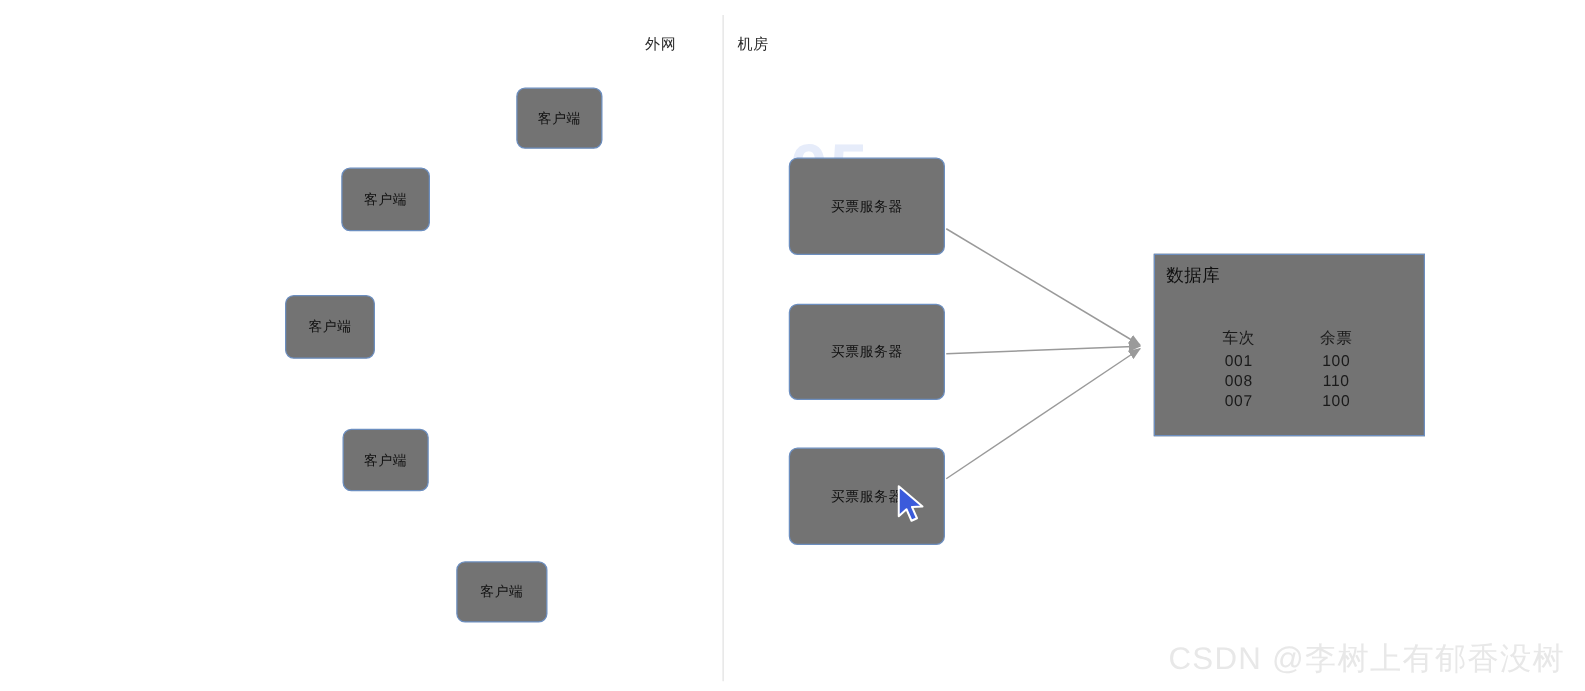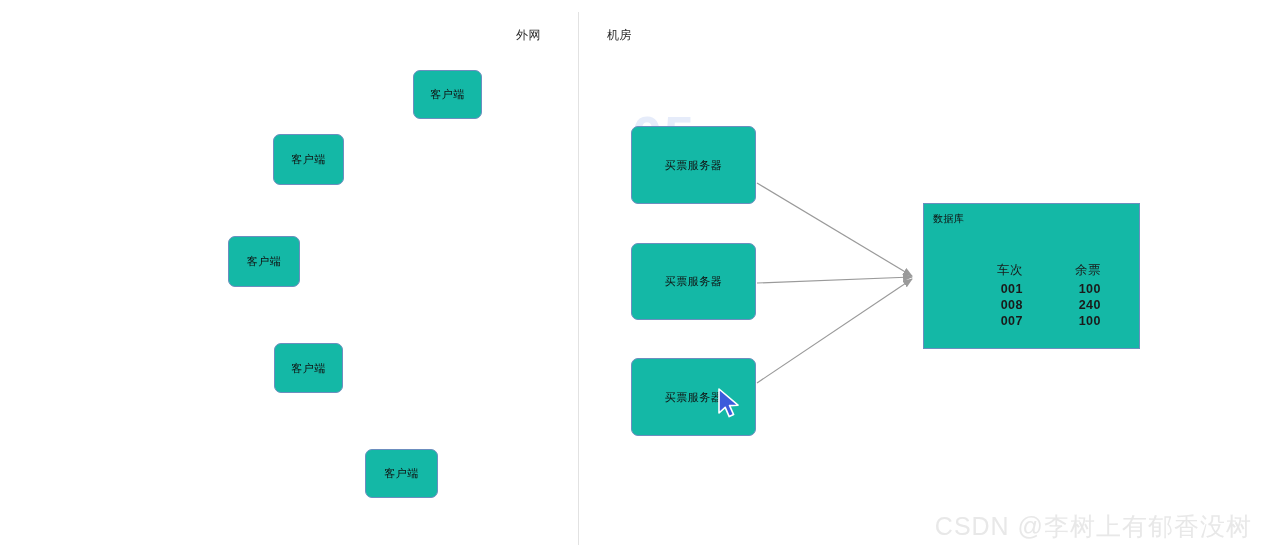--- a/index.html
+++ b/index.html
@@ -17,21 +17,21 @@
   }
   #canvas {
     position: absolute;
     inset: 0;
     width: 1268px;
     height: 553px;
   }
   .node {
     position: absolute;
     box-sizing: border-box;
-    background: #14b8a6;
+    background: #737373;
     border: 1px solid #6c8ebf;
     border-radius: 7px;
     display: flex;
     align-items: center;
     justify-content: center;
     font-size: 11px;
     color: #101010;
     letter-spacing: 0.5px;
   }
   .node.square {
@@ -47,44 +47,42 @@
   }
   .divider {
     position: absolute;
     background: #e2e2e2;
     width: 1px;
   }
   .db-title {
     position: absolute;
     top: 8px;
     left: 9px;
-    font-size: 10px;
+    font-size: 14px;
     color: #101010;
     letter-spacing: 0.4px;
   }
   .db-table {
     position: absolute;
     top: 58px;
     left: 54px;
     border-collapse: collapse;
     font-size: 12.5px;
     color: #1a1a1a;
-    margin-left: 19px;
   }
   .db-table th {
     text-align: left;
     font-weight: normal;
     padding: 0 0 2px 0;
     letter-spacing: 0.5px;
   }
   .db-table td {
-    text-align: right;
+    text-align: center;
     padding: 1px 0;
     letter-spacing: 0.5px;
-    font-weight: bold;
   }
   .db-table th:first-child,
   .db-table td:first-child {
     padding-right: 52px;
   }
   svg.edges {
     position: absolute;
     inset: 0;
     pointer-events: none;
   }
@@ -115,21 +113,21 @@
 </head>
 <body>
 
 <div id="canvas">
 
   <div class="ghost" style="left:632px; top:104px;">05</div>
 
   <div class="divider" style="left:578px; top:12px; height:533px;"></div>
 
   <div class="zone-label" style="left:516px; top:27px;">外网</div>
-  <div class="zone-label" style="left:607px; top:27px;font-family:Liberation Mono, monospace;">机房</div>
+  <div class="zone-label" style="left:590px; top:27px;font-family:Liberation Mono, monospace;">机房</div>
 
   <svg class="edges" width="1268" height="553" viewBox="0 0 1268 553">
     <defs>
       <marker id="arrowhead" markerWidth="10" markerHeight="8" refX="9" refY="4" orient="auto" markerUnits="userSpaceOnUse">
         <path d="M0,0 L10,4 L0,8 z" fill="#9a9a9a"></path>
       </marker>
     </defs>
     <line x1="757" y1="183" x2="912" y2="276" stroke="#9a9a9a" stroke-width="1.2" marker-end="url(#arrowhead)"></line>
     <line x1="757" y1="283" x2="912" y2="277" stroke="#9a9a9a" stroke-width="1.2" marker-end="url(#arrowhead)"></line>
     <line x1="757" y1="383" x2="912" y2="279" stroke="#9a9a9a" stroke-width="1.2" marker-end="url(#arrowhead)"></line>
@@ -170,21 +168,21 @@
           <th>余票</th>
         </tr>
       </thead>
       <tbody>
         <tr>
           <td>001</td>
           <td>100</td>
         </tr>
         <tr>
           <td>008</td>
-          <td>240</td>
+          <td>110</td>
         </tr>
         <tr>
           <td>007</td>
           <td>100</td>
         </tr>
       </tbody>
     </table>
   </div>
 
   <svg class="cursor" style="left:717px; top:388px;" viewBox="0 0 26 32">

